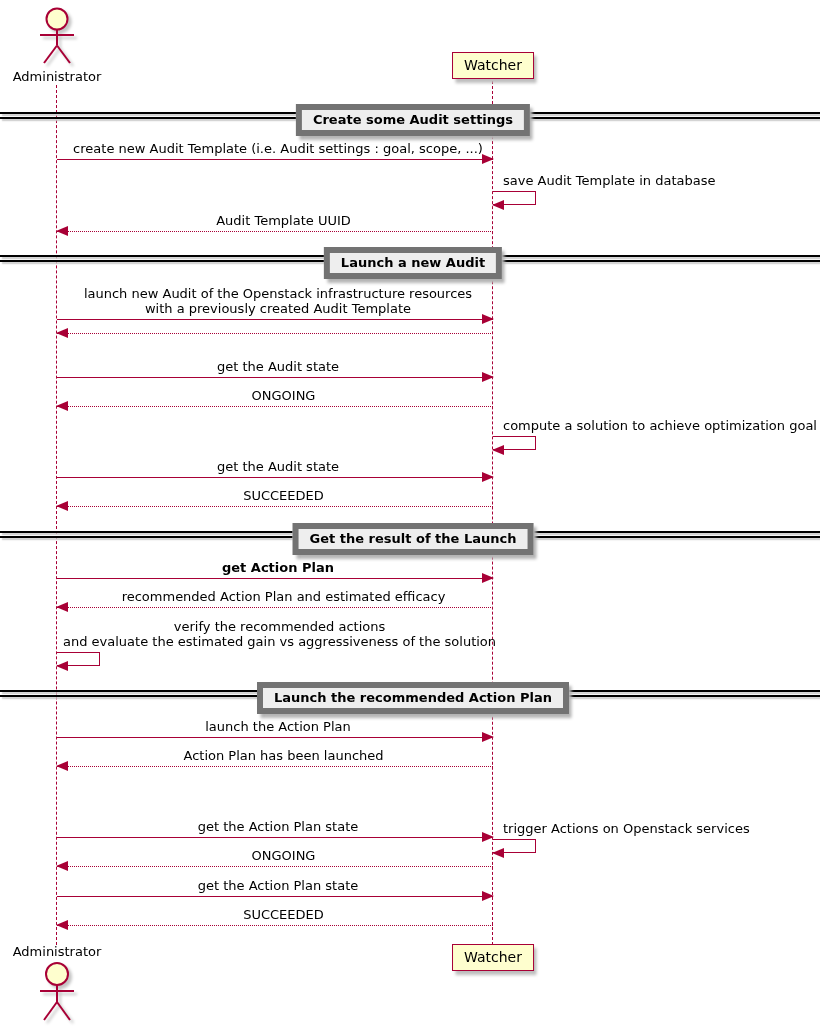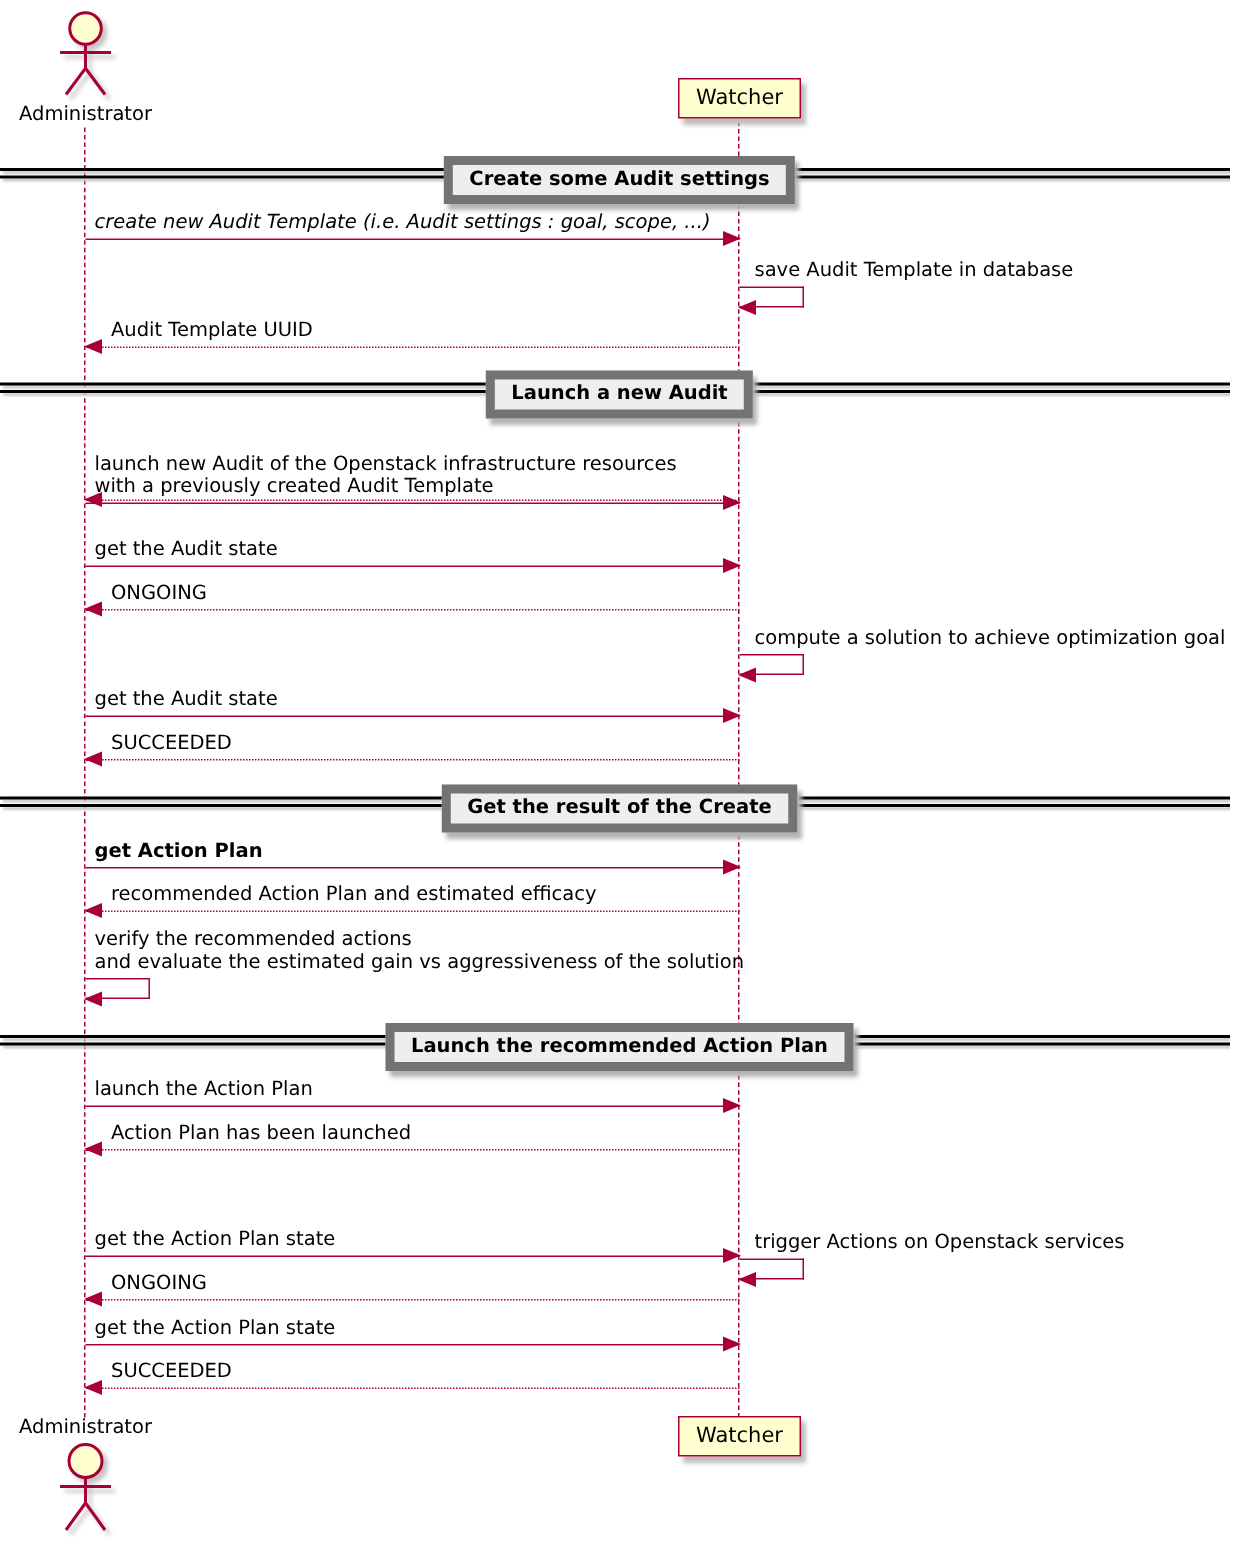--- a/index.html
+++ b/index.html
@@ -1,18 +1,18 @@
 <!DOCTYPE html>
 <html style="--line: #A80036; --pfill: #FEFECE; --dfill: #EEEEEE;"><head>
 <meta charset="utf-8">
 <style>
   html,body{margin:0;padding:0;background:#ffffff;}
   #canvas{
     position:relative;width:820px;height:1030px;background:#ffffff;overflow:hidden;
-    font-family:"DejaVu Sans","Liberation Sans",sans-serif;color:#000;
+    font-family:"DejaVu Sans","Liberation Sans",sans-serif;color:#000;text-align:center;
   }
   .lifeline{position:absolute;width:0;border-left:1.5px dashed var(--line);z-index:0;}
   #lifeline-admin{left:56px;top:85px;height:860px;}
   #lifeline-watcher{left:492px;top:81px;height:864px;}
 
   .actor{position:absolute;z-index:2;filter:drop-shadow(3px 3px 1.5px #c4c4c4);}
   .actor-label{position:absolute;z-index:2;font-size:13px;white-space:nowrap;transform:translateX(-50%);}
   .pbox{
     position:absolute;z-index:2;transform:translateX(-50%);
     background:var(--pfill);border:1.8px solid var(--line);
@@ -63,21 +63,21 @@
   <div class="actor-label" style="left:57px;top:69px;">Administrator</div>
 
   <div class="pbox" style="left:493px;top:52px;">Watcher</div>
 
   <div id="items">
       <div class="divider" style="top: 104px;">
         <div class="dline dline1"></div>
         <div class="dline dline2"></div>
         <div class="dbox">Create some Audit settings</div>
       </div>
-      <div class="item" style="top: 141px; left: 57px; width: 436px; font-style: italic;">
+      <div class="item" style="top: 141px; left: 57px; width: 436px;">
         <div class="mlabel pl6">create new Audit Template (i.e. Audit settings : goal, scope, ...)</div>
         <div class="aline solid">
           <span class="ah ah-r"></span>
         </div>
       </div>
       <div class="item" style="top: 173px; left: 493px;">
         <div class="mlabel pl10">save Audit Template in database</div>
         <div class="loop">
           <span class="ah ah-l"></span>
         </div>
@@ -86,21 +86,21 @@
         <div class="mlabel pl17">Audit Template UUID</div>
         <div class="aline dotted">
           <span class="ah ah-l"></span>
         </div>
       </div>
       <div class="divider" style="top: 247px;">
         <div class="dline dline1"></div>
         <div class="dline dline2"></div>
         <div class="dbox">Launch a new Audit</div>
       </div>
-      <div class="item" style="top: 286px; left: 57px; width: 436px; margin-top: 16px;">
+      <div class="item" style="top: 286px; left: 57px; width: 436px;">
         <div class="mlabel pl6">launch new Audit of the Openstack infrastructure resources</div>
         <div class="mlabel pl6">with a previously created Audit Template</div>
         <div class="aline solid">
           <span class="ah ah-r"></span>
         </div>
       </div>
       <div class="item" style="top: 330px; left: 57px; width: 436px;">
         <div class="aline dotted">
           <span class="ah ah-l"></span>
         </div>
@@ -131,21 +131,21 @@
       </div>
       <div class="item" style="top: 488px; left: 57px; width: 436px;">
         <div class="mlabel pl17">SUCCEEDED</div>
         <div class="aline dotted">
           <span class="ah ah-l"></span>
         </div>
       </div>
       <div class="divider" style="top: 523px;">
         <div class="dline dline1"></div>
         <div class="dline dline2"></div>
-        <div class="dbox">Get the result of the Create</div>
+        <div class="dbox">Get the result of the Launch</div>
       </div>
       <div class="item" style="top: 560px; left: 57px; width: 436px; font-weight: bold;">
         <div class="mlabel pl6">get Action Plan</div>
         <div class="aline solid">
           <span class="ah ah-r"></span>
         </div>
       </div>
       <div class="item" style="top: 589px; left: 57px; width: 436px;">
         <div class="mlabel pl17">recommended Action Plan and estimated efficacy</div>
         <div class="aline dotted">

